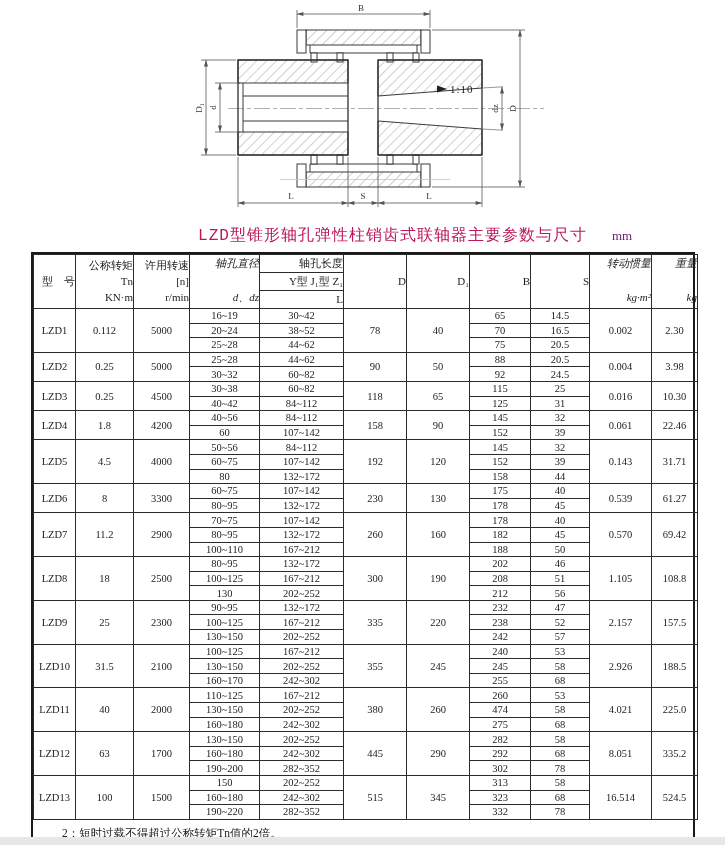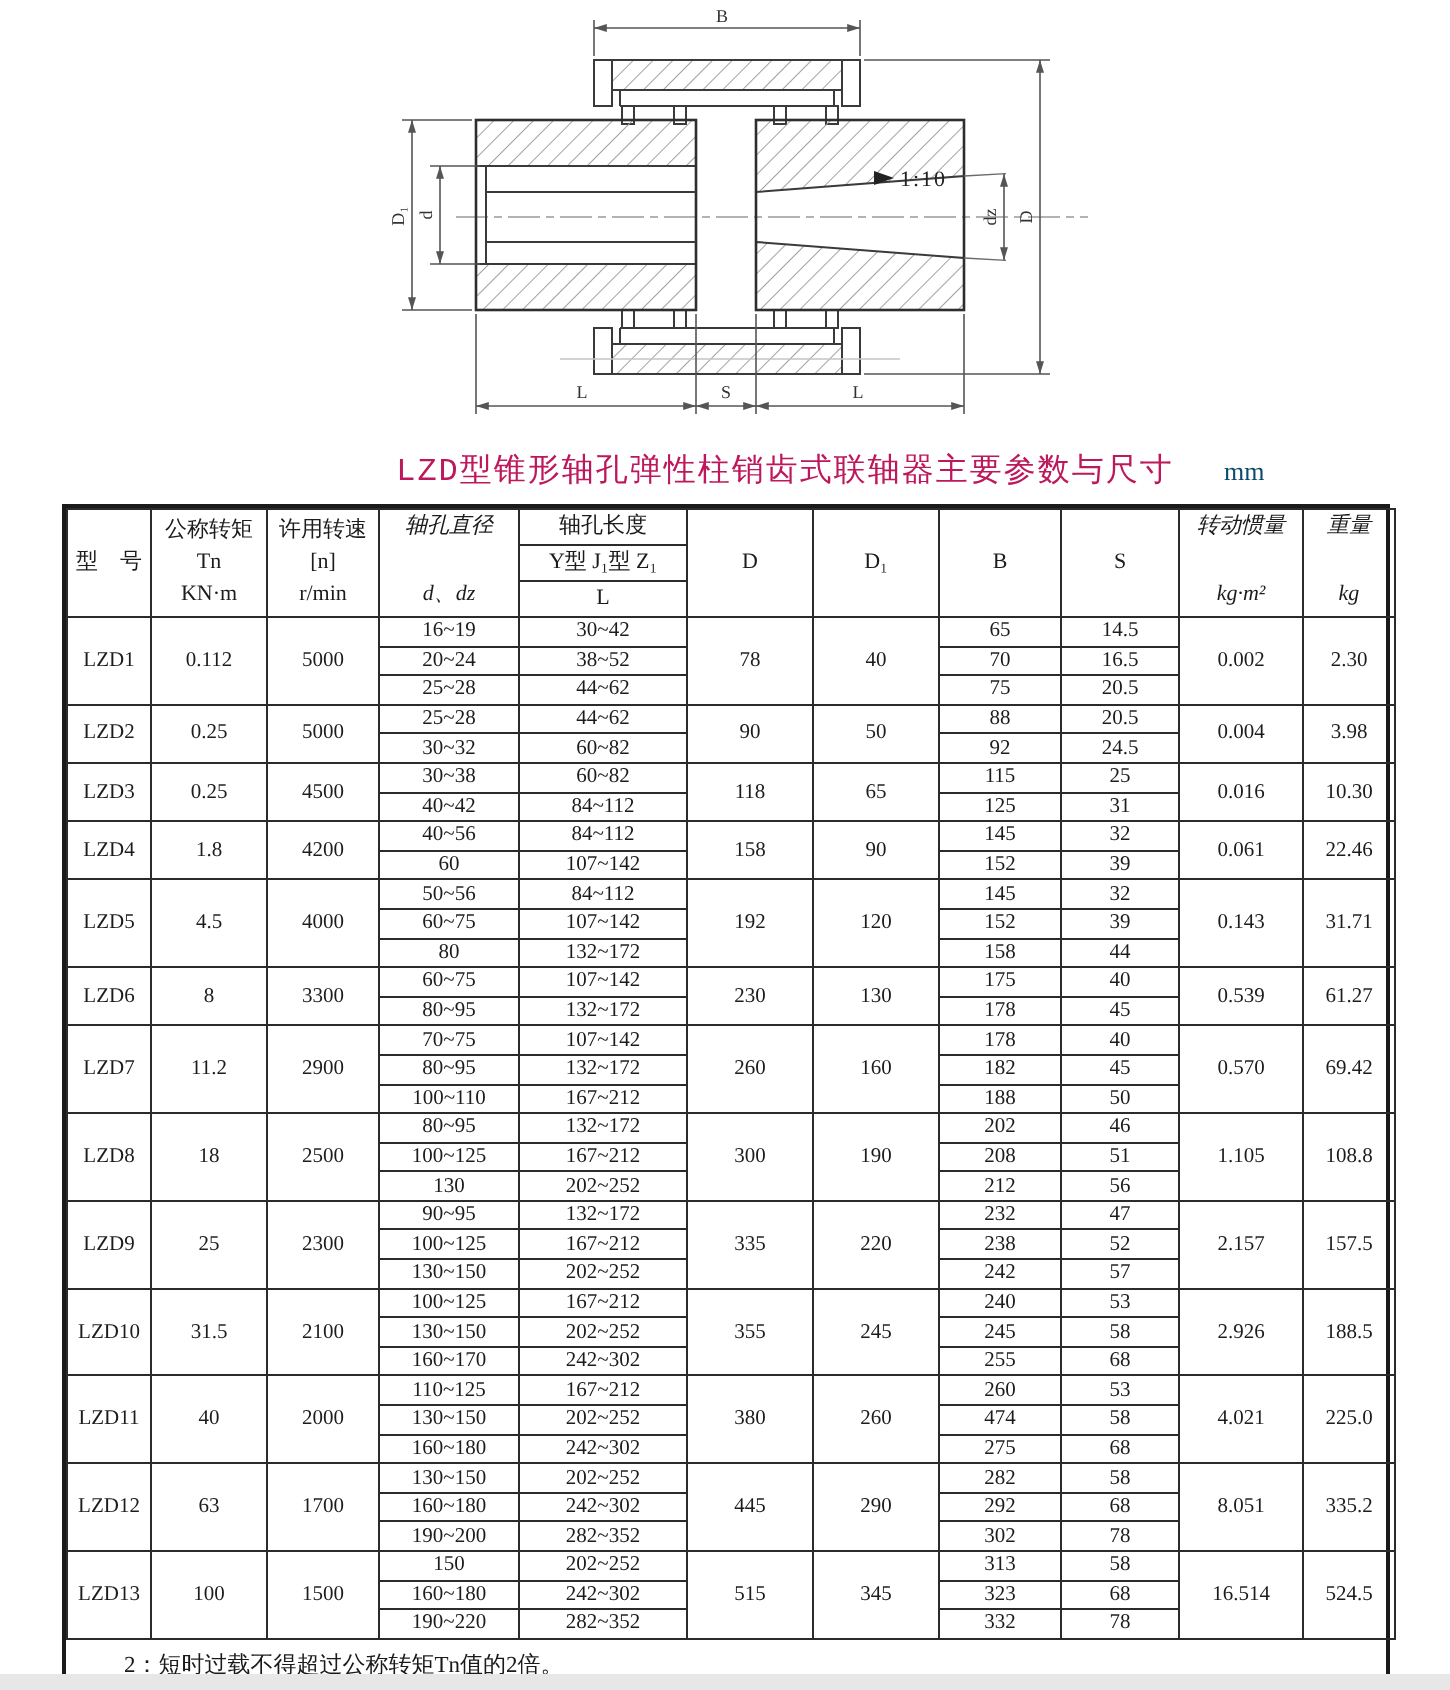--- a/index.html
+++ b/index.html
@@ -3,28 +3,28 @@
 <meta charset="utf-8">
 <style>
   html,body{margin:0;padding:0;background:#ffffff;}
   .page{position:relative;width:725px;height:845px;background:#ffffff;overflow:hidden;
         font-family:"Liberation Serif","DejaVu Serif",serif;color:#1c1c1c;}
   .drawing{display:block;}
   .title-row{position:relative;width:725px;height:30px;}
   .title{position:absolute;left:calc(50% + 30px);transform:translateX(-50%);top:3px;
          font-family:Liberation Mono, monospace;font-size:16px;
          letter-spacing:1px;color:#be185d;white-space:nowrap;}
-  .unit{position:absolute;left:612px;top:6px;font-size:13px;color:#0c4a6e;}
+  .unit{position:absolute;left:612px;top:6px;font-size:13px;color:#701a75;}
   .table-frame{margin-left:31px;width:664px;border:2px solid #1a1a1a;box-sizing:border-box;background:#fff;}
   table.params{width:100%;border-collapse:collapse;table-layout:fixed;}
   .params th,.params td{border:1px solid #2b2b2b;text-align:center;vertical-align:middle;
          padding:0;font-weight:normal;font-size:10.5px;line-height:1.05;
          overflow:hidden;white-space:nowrap;}
   .params td{height:13.6px;}
-  .params thead th{height:17px;font-size:11px;}
+  .params thead th{height:17px;font-size:11px;text-align:right;}
   .stack{display:flex;flex-direction:column;justify-content:space-evenly;height:100%;}
   .stack2{display:flex;flex-direction:column;justify-content:space-between;height:100%;padding:3px 0 4px 0;box-sizing:border-box;font-style:italic;}
   .hd-tall{height:54px;}
   .notes{padding:5px 8px 7px 10px;font-size:11.5px;line-height:1.55;color:#1a1a1a;}
   .note-2{padding-left:19px;}
   .bottom-strip{position:absolute;left:0;bottom:0;width:725px;height:8px;background:#e7e7e7;}
 </style>
 </head>
 <body>
 

